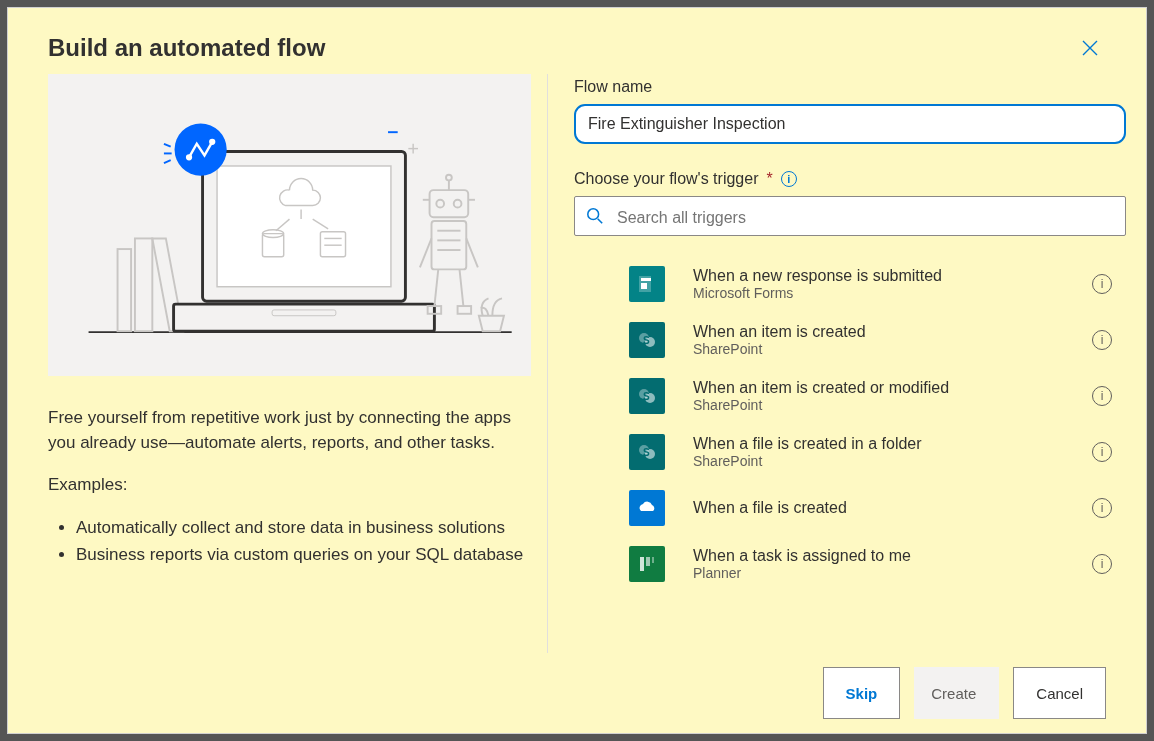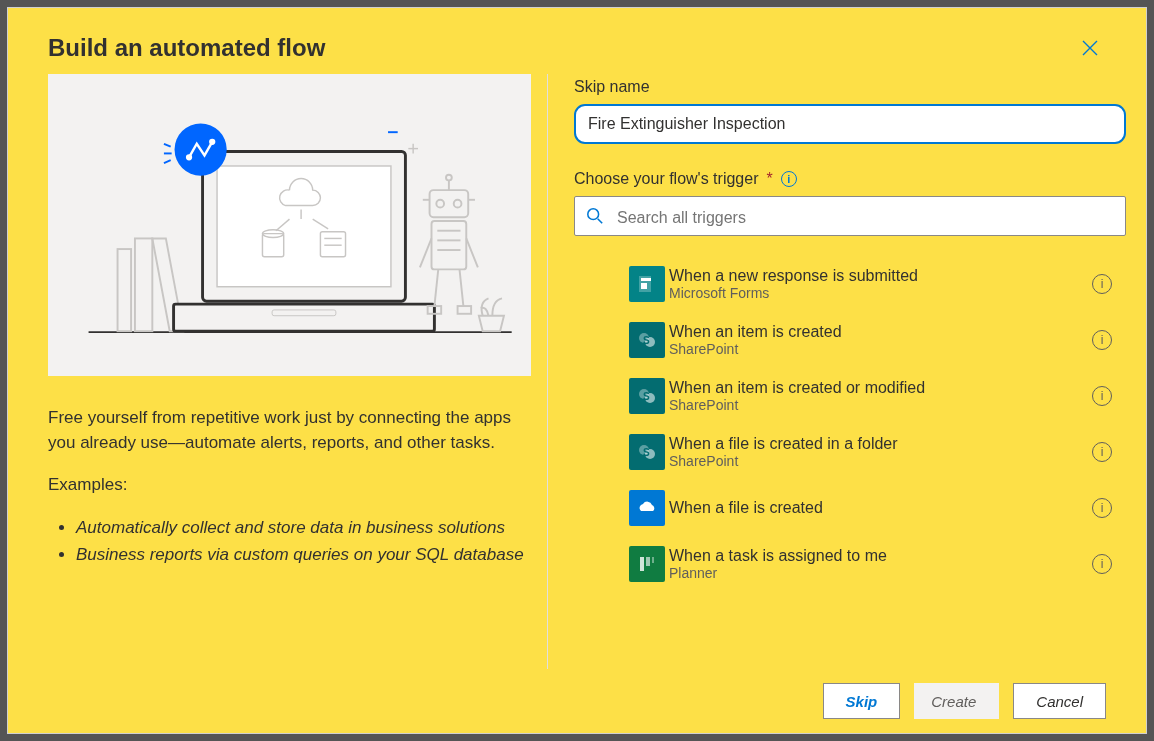--- a/index.html
+++ b/index.html
@@ -10,21 +10,21 @@
     overflow:hidden;
     position:relative;
   }
   .backdrop {
     position:absolute; inset:0;
     background:#555;
   }
   .dialog {
     position:absolute;
     left:7px; top:7px; right:7px; bottom:7px;
-    background:#fde047;
+    background:#fef9c3;
     border:1px solid #d0d0d0;
     display:flex;
     flex-direction:column;
   }
   .dialog-header {
     display:flex;
     align-items:center;
     justify-content:space-between;
     padding: 24px 40px 10px 40px;
   }
@@ -58,21 +58,21 @@
     margin-top:-5px;
     margin-bottom:30px;
   }
   .illu-svg { width:100%; height:100%; }
   .description {
     color:#323130;
     font-size:17px;
     line-height:1.45;
   }
   .description p { margin-bottom:18px; }
-  .description ul { padding-left:28px; margin-top:0px;font-style:italic; }
+  .description ul { padding-left:28px; margin-top:0px; }
   .description li { margin-bottom:2px; }
 
   .right-pane {
     flex:1;
     display:flex;
     flex-direction:column;
     overflow:hidden;
   }
   .right-scroll {
     overflow-y:scroll;
@@ -134,21 +134,21 @@
     width:18px;height:18px;
     color:#0078d4;
   }
 
   .trigger-list { }
   .trigger-item {
     display:flex;
     align-items:center;
     padding:10px 4px 10px 55px;
     cursor:pointer;
-    gap:4px;
+    gap:28px;
   }
   .trigger-icon {
     width:36px;height:36px;
     border-radius:2px;
     display:flex;align-items:center;justify-content:center;
     color:#fff;
     flex-shrink:0;
     font-size:14px;
     font-weight:700;
   }
@@ -165,29 +165,28 @@
     margin-right:10px;
   }
 
   .dialog-footer {
     display:flex;
     justify-content:flex-end;
     gap:14px;
     padding:14px 40px;
   }
   .btn {
-    height:36px;
+    height:52px;
     padding: 0 22px;
     font-size:15px;
     border:1px solid #8a8886;
     background:#fff;
     color:#323130;
     cursor:pointer;
     font-family:inherit;
-    font-style:italic;
   }
   .btn-primary {
     color:#0078d4;
     font-weight:600;
     border:1px solid #8a8886;
   }
   .btn-disabled {
     background:#f3f2f1;
     color:#605e5c;
     border:1px solid #f3f2f1;
@@ -294,21 +293,21 @@
         <p>Examples:</p>
         <ul id="examples-list">
             <li>Automatically collect and store data in business solutions</li>
             <li>Business reports via custom queries on your SQL database</li>
           </ul>
       </div>
     </div>
 
     <div class="right-pane">
       <div class="right-scroll">
-        <div class="field-label">Skip name</div>
+        <div class="field-label">Flow name</div>
         <input class="text-input" value="Fire Extinguisher Inspection" style="">
 
         <div class="field-label">
           <span>Choose your flow's trigger</span>
           <span class="req">*</span>
           <span class="info-icon">i</span>
         </div>
 
         <div class="search-wrap">
           <svg class="search-icon" viewBox="0 0 20 20">

